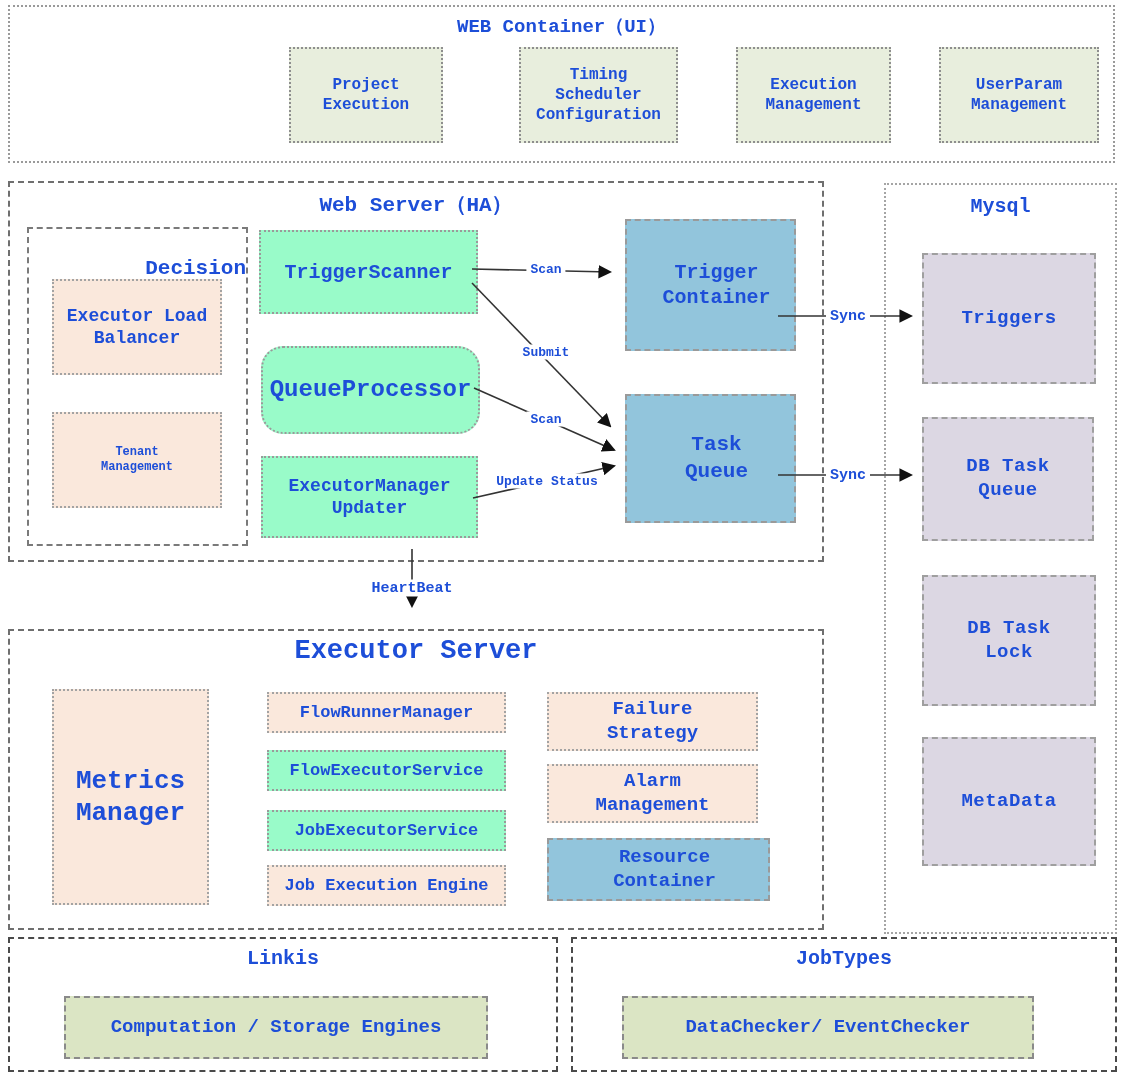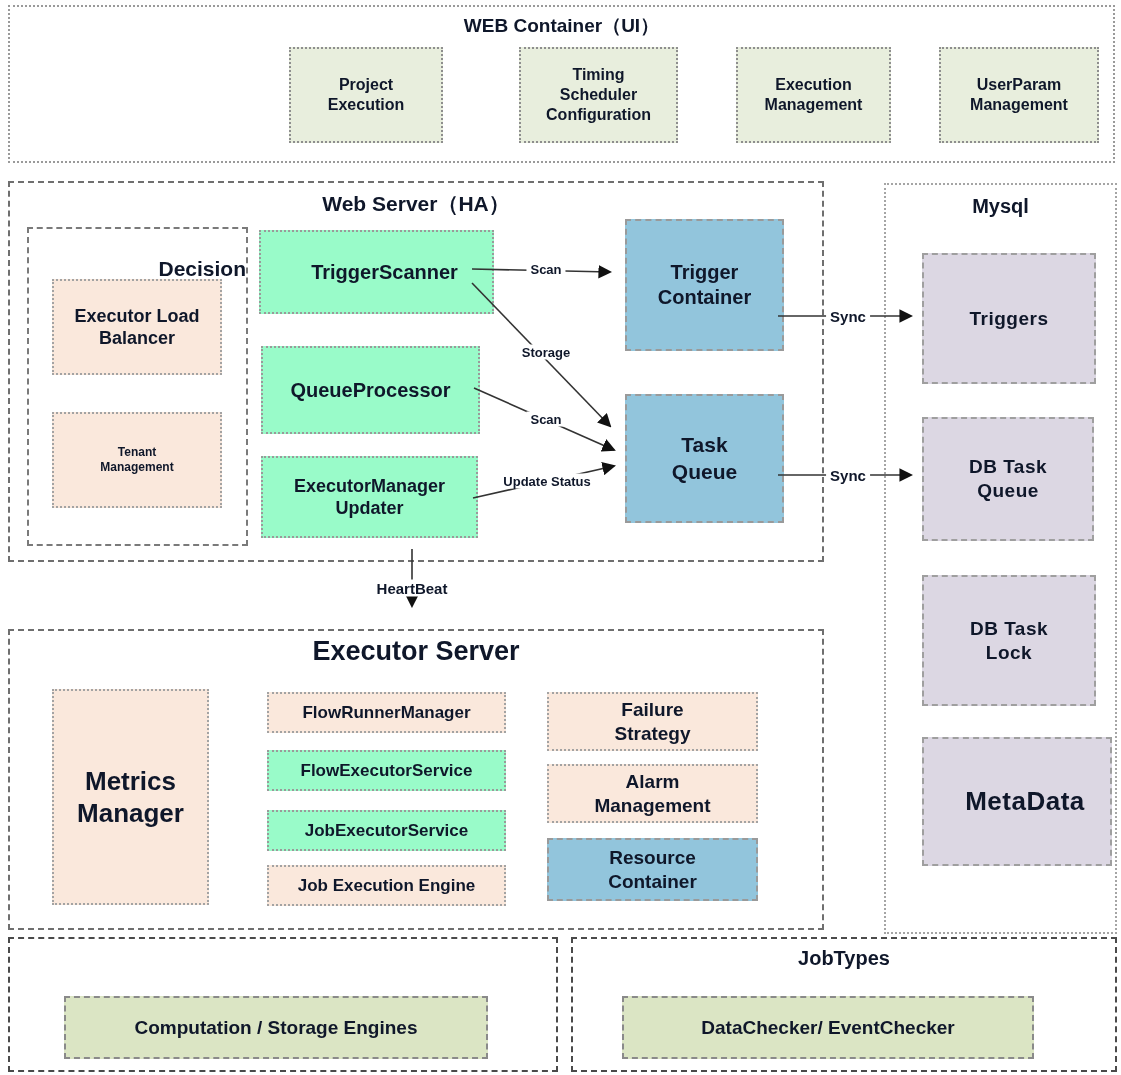--- a/index.html
+++ b/index.html
@@ -1,18 +1,18 @@
 <!DOCTYPE html>
 <html style="--mint: #99fbc9; --blue: #92c5dc; --peach: #fae8dc; --lavender: #dcd7e3; --sage_light: #e8eedd; --sage: #dbe5c4;"><head>
 <meta charset="utf-8">
 <style>
   html,body{margin:0;padding:0;background:#fff;}
   #canvas{
     position:relative;width:1121px;height:1075px;background:#fff;
-    font-family:Liberation Sans, sans-serif;color:#0f172a;overflow:hidden;
+    font-family:Liberation Mono, monospace;color:#1d4ed8;overflow:hidden;
   }
   .section{position:absolute;background:#fff;}
   .sec-title{position:absolute;left:0;right:0;text-align:center;font-weight:700;}
   .node{
     position:absolute;display:flex;align-items:center;justify-content:center;
     text-align:center;white-space:pre-line;font-weight:700;line-height:1.25;
   }
   
   #sec-web-container{left:8px;top:5px;width:1103px;height:154px;border:2px dotted #9a9a9a;}
   #sec-web-server{left:8px;top:181px;width:812px;height:377px;border:2px dashed #6f6f6f;}
@@ -29,47 +29,47 @@
   #sec-executor .sec-title{top:5px;font-size:27px;}
   #sec-linkis .sec-title{top:8px;font-size:20px;}
   #sec-jobtypes .sec-title{top:8px;font-size:20px;}
   #decision .sec-title{top:28px;font-size:21px;text-align:right;}
 
   
   .sage-light{background:var(--sage_light,#e8eedd);border:2px dotted #8e8e8e;}
   .sage{background:var(--sage,#dbe5c4);border:2px dashed #8a8a8a;}
   .mint{background:var(--mint,#99fbc9);border:2px dotted #9a9a9a;}
   .peach{background:var(--peach,#fae8dc);border:2px dotted #a3a3a3;}
-  .blue{background:var(--blue,#92c5dc);border:2px dashed #9a9a9a;}
+  .blue{background:var(--blue,#92c5dc);border:2px dashed #9a9a9a;padding-left:12px;}
   .lavender{background:var(--lavender,#dcd7e3);border:2px dashed #9f9f9f;}
 
   
   .wc-mod{top:40px;height:92px;font-size:16px;}
   #wc-m0{left:54px;width:153px;}
   #wc-m1{left:279px;width:150px;}
   #wc-m2{left:509px;width:155px;}
   #wc-m3{left:726px;width:151px;}
   #wc-m4{left:929px;width:156px;}
 
   
   #dec-m0{left:23px;top:50px;width:166px;height:92px;font-size:18px;}
   #dec-m1{left:23px;top:183px;width:166px;height:92px;font-size:12px;}
 
   
-  #ws-trigscan{left:249px;top:47px;width:215px;height:80px;font-size:20px;padding-left:16px;}
-  #ws-queueproc{left:251px;top:163px;width:215px;height:84px;font-size:20px;}
+  #ws-trigscan{left:249px;top:47px;width:215px;height:80px;font-size:20px;}
+  #ws-queueproc{left:251px;top:163px;width:215px;height:84px;font-size:24px;border-radius:22px;}
   #ws-emupdater{left:251px;top:273px;width:213px;height:78px;font-size:18px;}
   #ws-trigcont{left:615px;top:36px;width:155px;height:128px;font-size:20px;}
   #ws-taskqueue{left:615px;top:211px;width:155px;height:125px;font-size:21px;}
 
   
   #my-t0{left:36px;top:68px;width:170px;height:127px;font-size:19px;letter-spacing:.5px;}
   #my-t1{left:36px;top:232px;width:168px;height:120px;font-size:19px;letter-spacing:.5px;}
   #my-t2{left:36px;top:390px;width:170px;height:127px;font-size:19px;letter-spacing:.5px;}
-  #my-t3{left:36px;top:552px;width:170px;height:125px;font-size:26px;letter-spacing:.5px;padding-left:16px;}
+  #my-t3{left:36px;top:552px;width:170px;height:125px;font-size:19px;letter-spacing:.5px;}
 
   
   #ex-metrics{left:42px;top:58px;width:153px;height:212px;font-size:26px;}
   .ex-row{left:257px;width:235px;height:37px;font-size:17px;}
   #ex-r0{top:61px;}#ex-r1{top:119px;}#ex-r2{top:179px;}#ex-r3{top:234px;}
   .ex-side{left:537px;width:207px;font-size:19px;}
   #ex-s0{top:61px;height:55px;}#ex-s1{top:133px;height:55px;}#ex-s2{top:207px;height:59px;}
 
   
   #linkis-mod{left:54px;top:57px;width:420px;height:59px;font-size:19px;}
@@ -140,20 +140,21 @@
     <div class="node peach ex-row" id="ex-r3">Job Execution Engine</div>
     <div class="node peach ex-side" id="ex-s0">Failure
 Strategy</div>
     <div class="node peach ex-side" id="ex-s1">Alarm
 Management</div>
     <div class="node blue ex-side" id="ex-s2">Resource
 Container</div>
   </div>
 
   <div class="section" id="sec-linkis">
+    <div class="sec-title">Linkis</div>
     <div class="node sage" id="linkis-mod">Computation / Storage Engines</div>
   </div>
 
   <div class="section" id="sec-jobtypes">
     <div class="sec-title">JobTypes</div>
     <div class="node sage" id="jobtypes-mod">DataChecker/ EventChecker</div>
   </div>
 
   <svg id="edges" viewBox="0 0 1121 1075" xmlns="http://www.w3.org/2000/svg">
     <defs>
@@ -164,20 +165,20 @@
     <line x1="472" y1="269" x2="610" y2="272" stroke="#333" stroke-width="1.6" marker-end="url(#arrow)"></line>
     <line x1="472" y1="283" x2="610" y2="426" stroke="#333" stroke-width="1.6" marker-end="url(#arrow)"></line>
     <line x1="474" y1="388" x2="614" y2="450" stroke="#333" stroke-width="1.6" marker-end="url(#arrow)"></line>
     <line x1="473" y1="498" x2="614" y2="466" stroke="#333" stroke-width="1.6" marker-end="url(#arrow)"></line>
     <line x1="778" y1="316" x2="911" y2="316" stroke="#333" stroke-width="1.6" marker-end="url(#arrow)"></line>
     <line x1="778" y1="475" x2="911" y2="475" stroke="#333" stroke-width="1.6" marker-end="url(#arrow)"></line>
     <line x1="412" y1="549" x2="412" y2="606" stroke="#333" stroke-width="1.6" marker-end="url(#arrow)"></line>
   </svg>
 
   <div class="edge-label" style="left:546px;top:269px;">Scan</div>
-  <div class="edge-label" style="left:546px;top:352px;">Storage</div>
+  <div class="edge-label" style="left:546px;top:352px;">Submit</div>
   <div class="edge-label" style="left:546px;top:419px;">Scan</div>
   <div class="edge-label" style="left:547px;top:481px;">Update Status</div>
   <div class="edge-label big" style="left:848px;top:316px;">Sync</div>
   <div class="edge-label big" style="left:848px;top:475px;">Sync</div>
   <div class="edge-label big" style="left:412px;top:588px;">HeartBeat</div>
 
 </div>
 
 </body></html>

